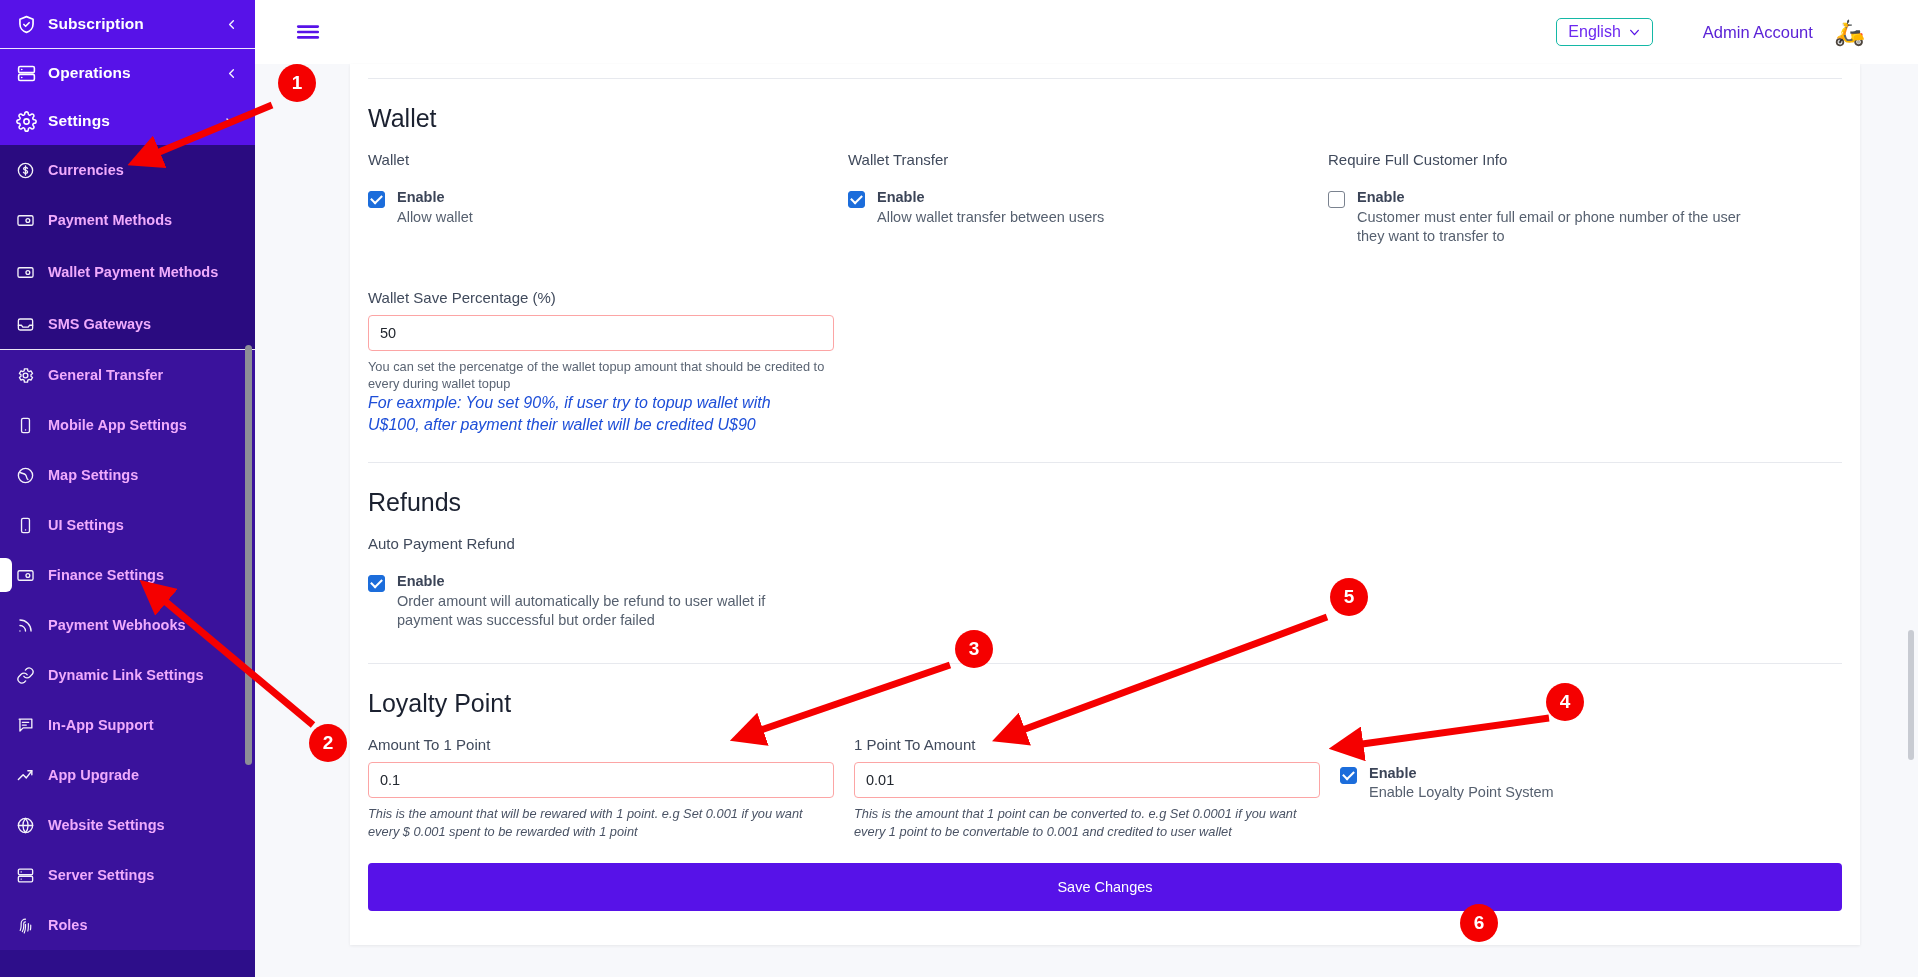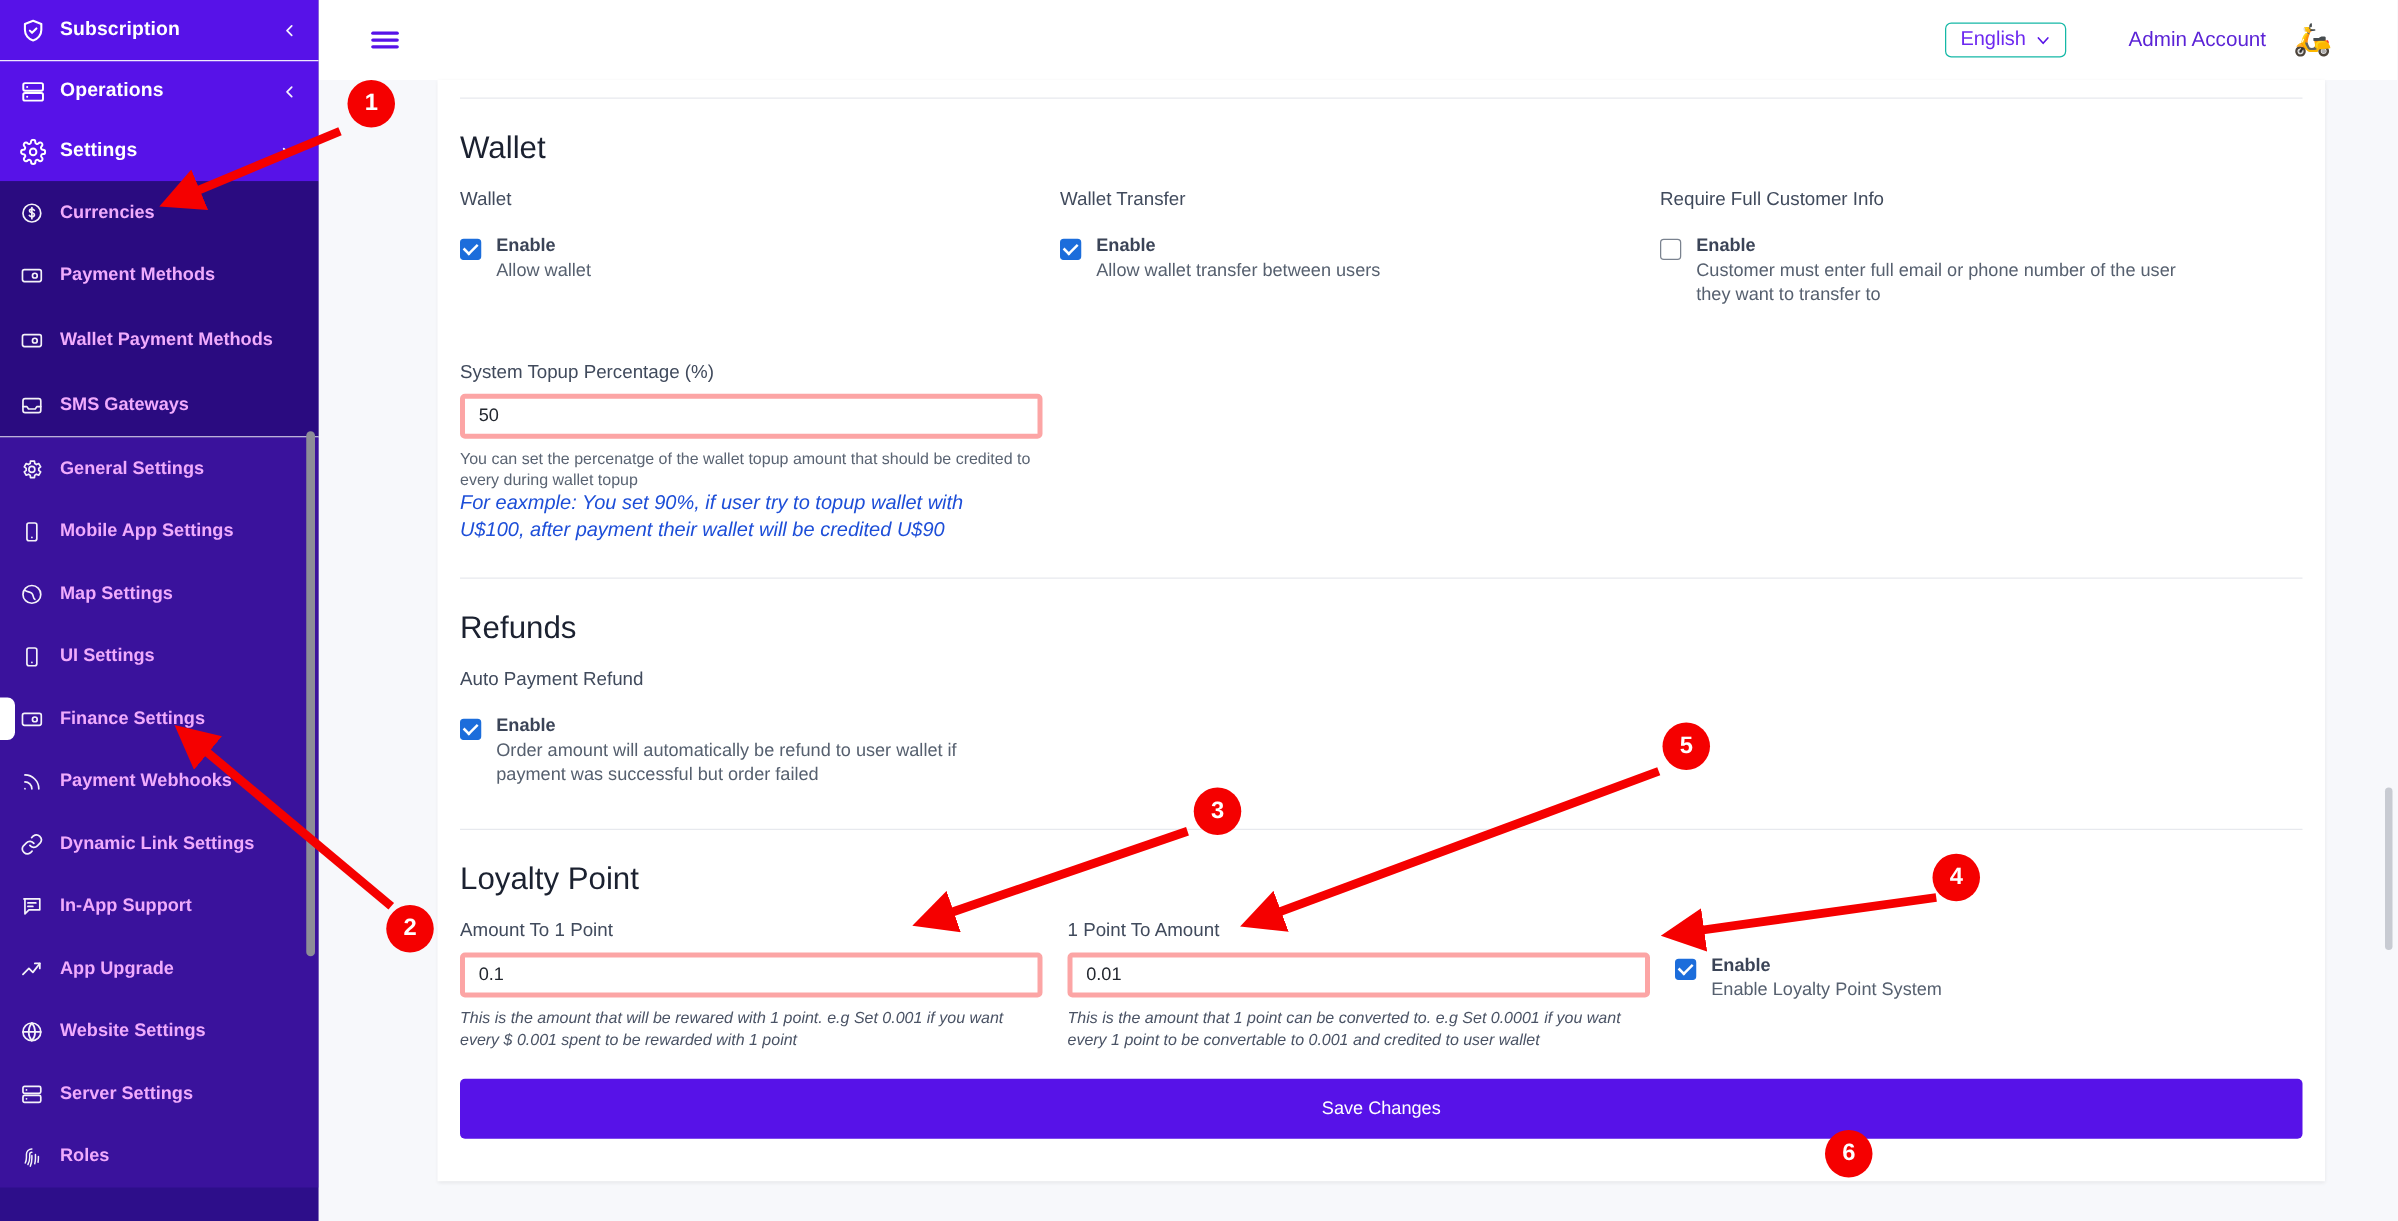--- a/index.html
+++ b/index.html
@@ -107,21 +107,21 @@
     content: ""; width: 9px; height: 5px;
     border-left: 2px solid #fff; border-bottom: 2px solid #fff;
     transform: rotate(-45deg) translate(1px,-1px);
   }
   .chk-text { line-height: 1.35; }
   .chk-title { font-size: 14.5px; font-weight: 700; color: #3b4457; }
   .chk-desc { font-size: 14.5px; color: #56606f; }
 
   .input-label { font-size: 15px; color: #404a5c; margin-bottom: 9px; }
   .txt-input {
-    width: 100%; height: 36px; border: 4px solid #fca5a5; border-radius: 4px;
+    width: 100%; height: 36px; border: 1px solid #fca5a5; border-radius: 4px;
     padding: 0 11px; font-size: 14.5px; color: #22272f;
     font-family: "Liberation Sans", sans-serif; background: #fff;
   }
   .hint { font-size: 12.8px; color: #5a6473; line-height: 1.36; margin-top: 7px; }
   .hint-red { font-size: 16px; color: #1d4ed8; font-style: italic; line-height: 1.36; }
   .hint-italic { font-size: 12.8px; color: #4a5365; font-style: italic; line-height: 1.42; margin-top: 7px; }
 
   .save-btn {
     display: block; width: 100%; height: 48px;
     background: #5712e8; color: #fff; border: none; border-radius: 4px;
@@ -243,21 +243,21 @@
     <div class="sb-divider"></div>
 
     <div class="sb-group-mid">
       <div class="sb-sub">
         <span class="sb-ico">
           <svg class="ic" width="19" height="19" viewBox="0 0 24 24" fill="none" stroke="#fff" stroke-width="1.7" stroke-linecap="round" stroke-linejoin="round">
               <circle cx="12" cy="12" r="3"></circle>
               <path d="M19 12a7 7 0 0 0-.1-1l2-1.5-2-3.4-2.3 1a7 7 0 0 0-1.7-1l-.3-2.5h-4l-.3 2.5a7 7 0 0 0-1.7 1l-2.3-1-2 3.4L6.3 11a7 7 0 0 0 0 2l-2 1.5 2 3.4 2.3-1a7 7 0 0 0 1.7 1l.3 2.5h4l.3-2.5a7 7 0 0 0 1.7-1l2.3 1 2-3.4-2-1.5c.1-.3.1-.7.1-1z"></path>
             </svg>
         </span>
-        <span class="sb-lbl">General Settings</span>
+        <span class="sb-lbl">General Transfer</span>
       </div>
       <div class="sb-sub">
         <span class="sb-ico">
           <svg class="ic" width="19" height="19" viewBox="0 0 24 24" fill="none" stroke="#fff" stroke-width="1.7" stroke-linecap="round" stroke-linejoin="round">
               <rect x="7" y="3" width="10" height="18" rx="2"></rect>
               <line x1="12" y1="17.6" x2="12.05" y2="17.6"></line>
             </svg>
         </span>
         <span class="sb-lbl">Mobile App Settings</span>
       </div>
@@ -426,21 +426,21 @@
               <span class="chk"></span>
               <span class="chk-text">
                 <span class="chk-title" style="display:block">Enable</span>
                 <span class="chk-desc" style="display:block;max-width:395px">Customer must enter full email or phone number of the user they want to transfer to</span>
               </span>
             </div>
           </div>
         </div>
 
         <div style="margin-top:42px; width:466px;">
-          <div class="input-label">System Topup Percentage (%)</div>
+          <div class="input-label">Wallet Save Percentage (%)</div>
           <input class="txt-input" type="text" value="50" style="">
           <div class="hint" style="max-width:460px">You can set the percenatge of the wallet topup amount that should be credited to every during wallet topup</div>
           <div class="hint-red" style="max-width:450px">For eaxmple: You set 90%, if user try to topup wallet with U$100, after payment their wallet will be credited U$90</div>
         </div>
 
         <div style="height:26px"></div>
         <div class="hr"></div>
 
         <h2 class="sec-title">Refunds</h2>
         <div class="field-label" style="margin-bottom:20px">Auto Payment Refund</div>

